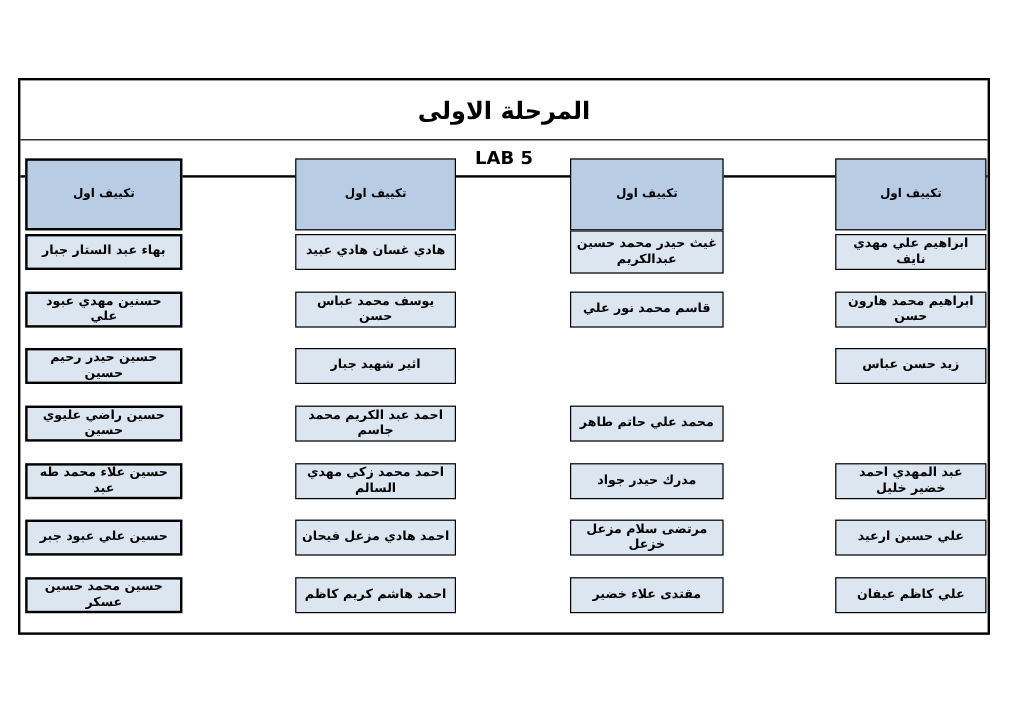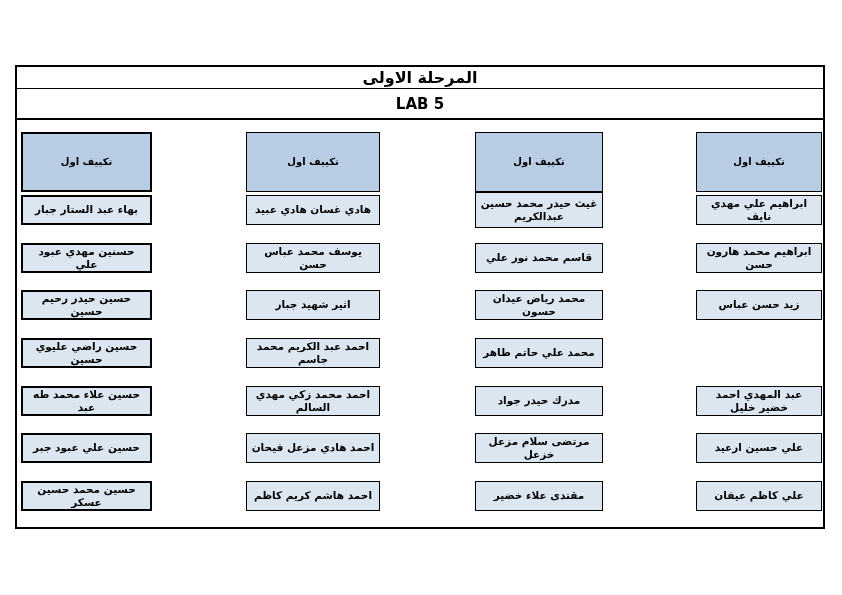--- a/index.html
+++ b/index.html
@@ -14,23 +14,23 @@
     font-family:"DejaVu Sans", sans-serif;
     color:#000;
     overflow:hidden;
   }
   .page{position:relative;width:842px;height:595px;background:#fff;}
   .frame{
     position:absolute;left:15px;top:65px;width:810px;height:464px;
     box-sizing:border-box;border:2px solid var(--border);
   }
   .title-row{
-    box-sizing:border-box;height:22px;border-bottom:1px solid var(--border);
+    box-sizing:border-box;height:50px;border-bottom:1px solid var(--border);
     display:flex;align-items:center;justify-content:center;
-    font-weight:bold;font-size:16px;direction:rtl;
+    font-weight:bold;font-size:20px;direction:rtl;
   }
   .lab-row{
     box-sizing:border-box;height:31px;border-bottom:2px solid var(--border);
     display:flex;align-items:center;justify-content:center;
     font-weight:bold;font-size:15px;
   }
   .box{
     position:absolute;box-sizing:border-box;
     display:flex;align-items:center;justify-content:center;
     text-align:center;direction:rtl;
@@ -80,21 +80,20 @@
   <div class="box cB r1">يوسف محمد عباس حسن</div>
   <div class="box cB r2">اثير شهيد جبار</div>
   <div class="box cB r3">احمد عبد الكريم محمد جاسم</div>
   <div class="box cB r4">احمد محمد زكي مهدي السالم</div>
   <div class="box cB r5">احمد هادي مزعل فيحان</div>
   <div class="box cB r6">احمد هاشم كريم كاظم</div>
 
   <div class="box hdr cC rH">تكييف اول</div>
   <div class="box cC r0-tall">غيث حيدر محمد حسين عبدالكريم</div>
   <div class="box cC r1">قاسم محمد نور علي</div>
-  <div class="box cC r2">محمد رياض عيدان حسون</div>
   <div class="box cC r3">محمد علي حاتم طاهر</div>
   <div class="box cC r4">مدرك حيدر جواد</div>
   <div class="box cC r5">مرتضى سلام مزعل خزعل</div>
   <div class="box cC r6">مقتدى علاء خضير</div>
 
   <div class="box hdr cD rH">تكييف اول</div>
   <div class="box cD r0">ابراهيم علي مهدي نايف</div>
   <div class="box cD r1">ابراهيم محمد هارون حسن</div>
   <div class="box cD r2">زيد حسن عباس</div>
   <div class="box cD r4">عبد المهدي احمد خضير خليل</div>

